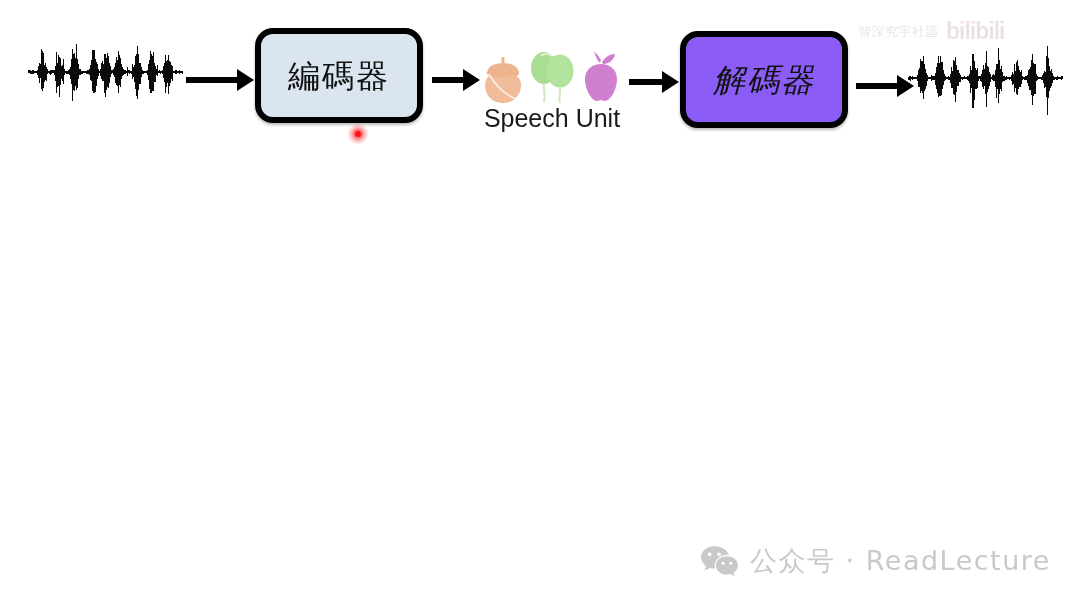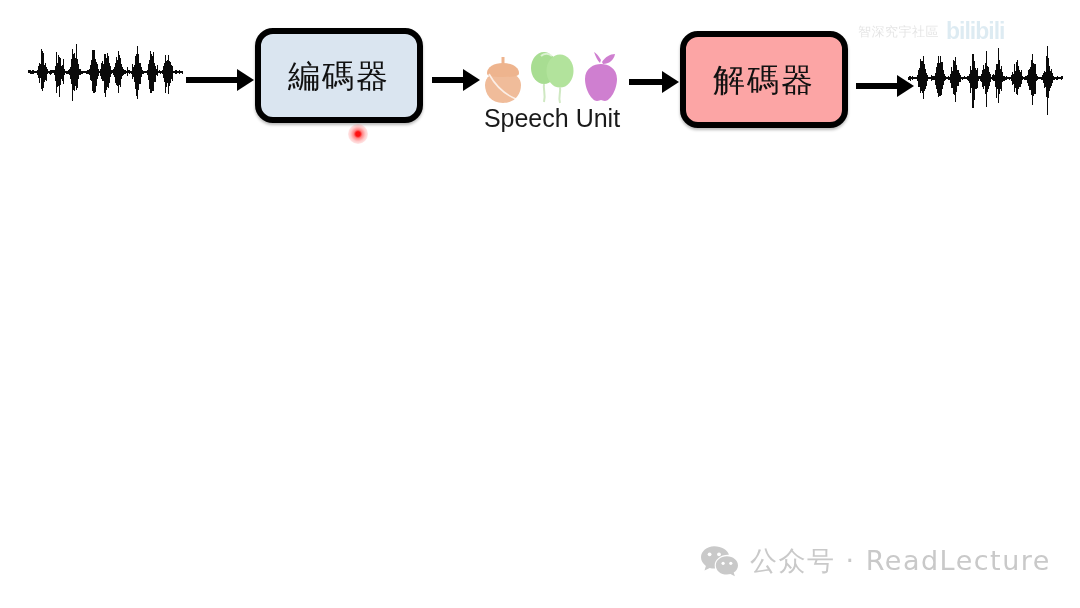--- a/index.html
+++ b/index.html
@@ -24,21 +24,21 @@
     box-shadow:0 2px 3px rgba(0,0,0,.28);
   }
   .proc-box .box-label {
     font-size:32px;
     color:#111;
     letter-spacing:2px;
     font-family:"DejaVu Sans","Liberation Sans", sans-serif;
     line-height:1;
   }
   #encoder-box { left:255px; top:28px; width:168px; height:95px; background:#dae5f0; }
-  #decoder-box { left:680px; top:31px; width:168px; height:97px; background:#fca5a5; }
+  #decoder-box { left:680px; top:31px; width:168px; height:97px; background:#8b5cf6;font-style:italic; }
 
   
   .arrow { position:absolute; display:flex; align-items:center; }
   .arrow .shaft { height:6px; background:#000; }
   .arrow .head {
     width:0; height:0;
     border-top:11px solid transparent;
     border-bottom:11px solid transparent;
     border-left:17px solid #000;
     margin-left:-1px;
@@ -75,21 +75,21 @@
     opacity:.13;
     pointer-events:none;
     white-space:nowrap;
   }
   #bilibili-watermark .wm-cn {
     font-size:13px; color:#333;
     font-family:"DejaVu Sans","Liberation Sans", sans-serif;
     letter-spacing:.5px;
   }
   #bilibili-watermark .wm-en {
-    font-size:23px; color:#0369a1; font-weight:bold;
+    font-size:23px; color:#7f1d1d; font-weight:bold;
     font-family:"Liberation Sans", sans-serif;
     letter-spacing:-1px;
   }
 
   
   #wechat-watermark {
     position:absolute; left:700px; top:543px;
     display:flex; align-items:center; gap:11px;
     color:#c9c9c9;
     white-space:nowrap;

